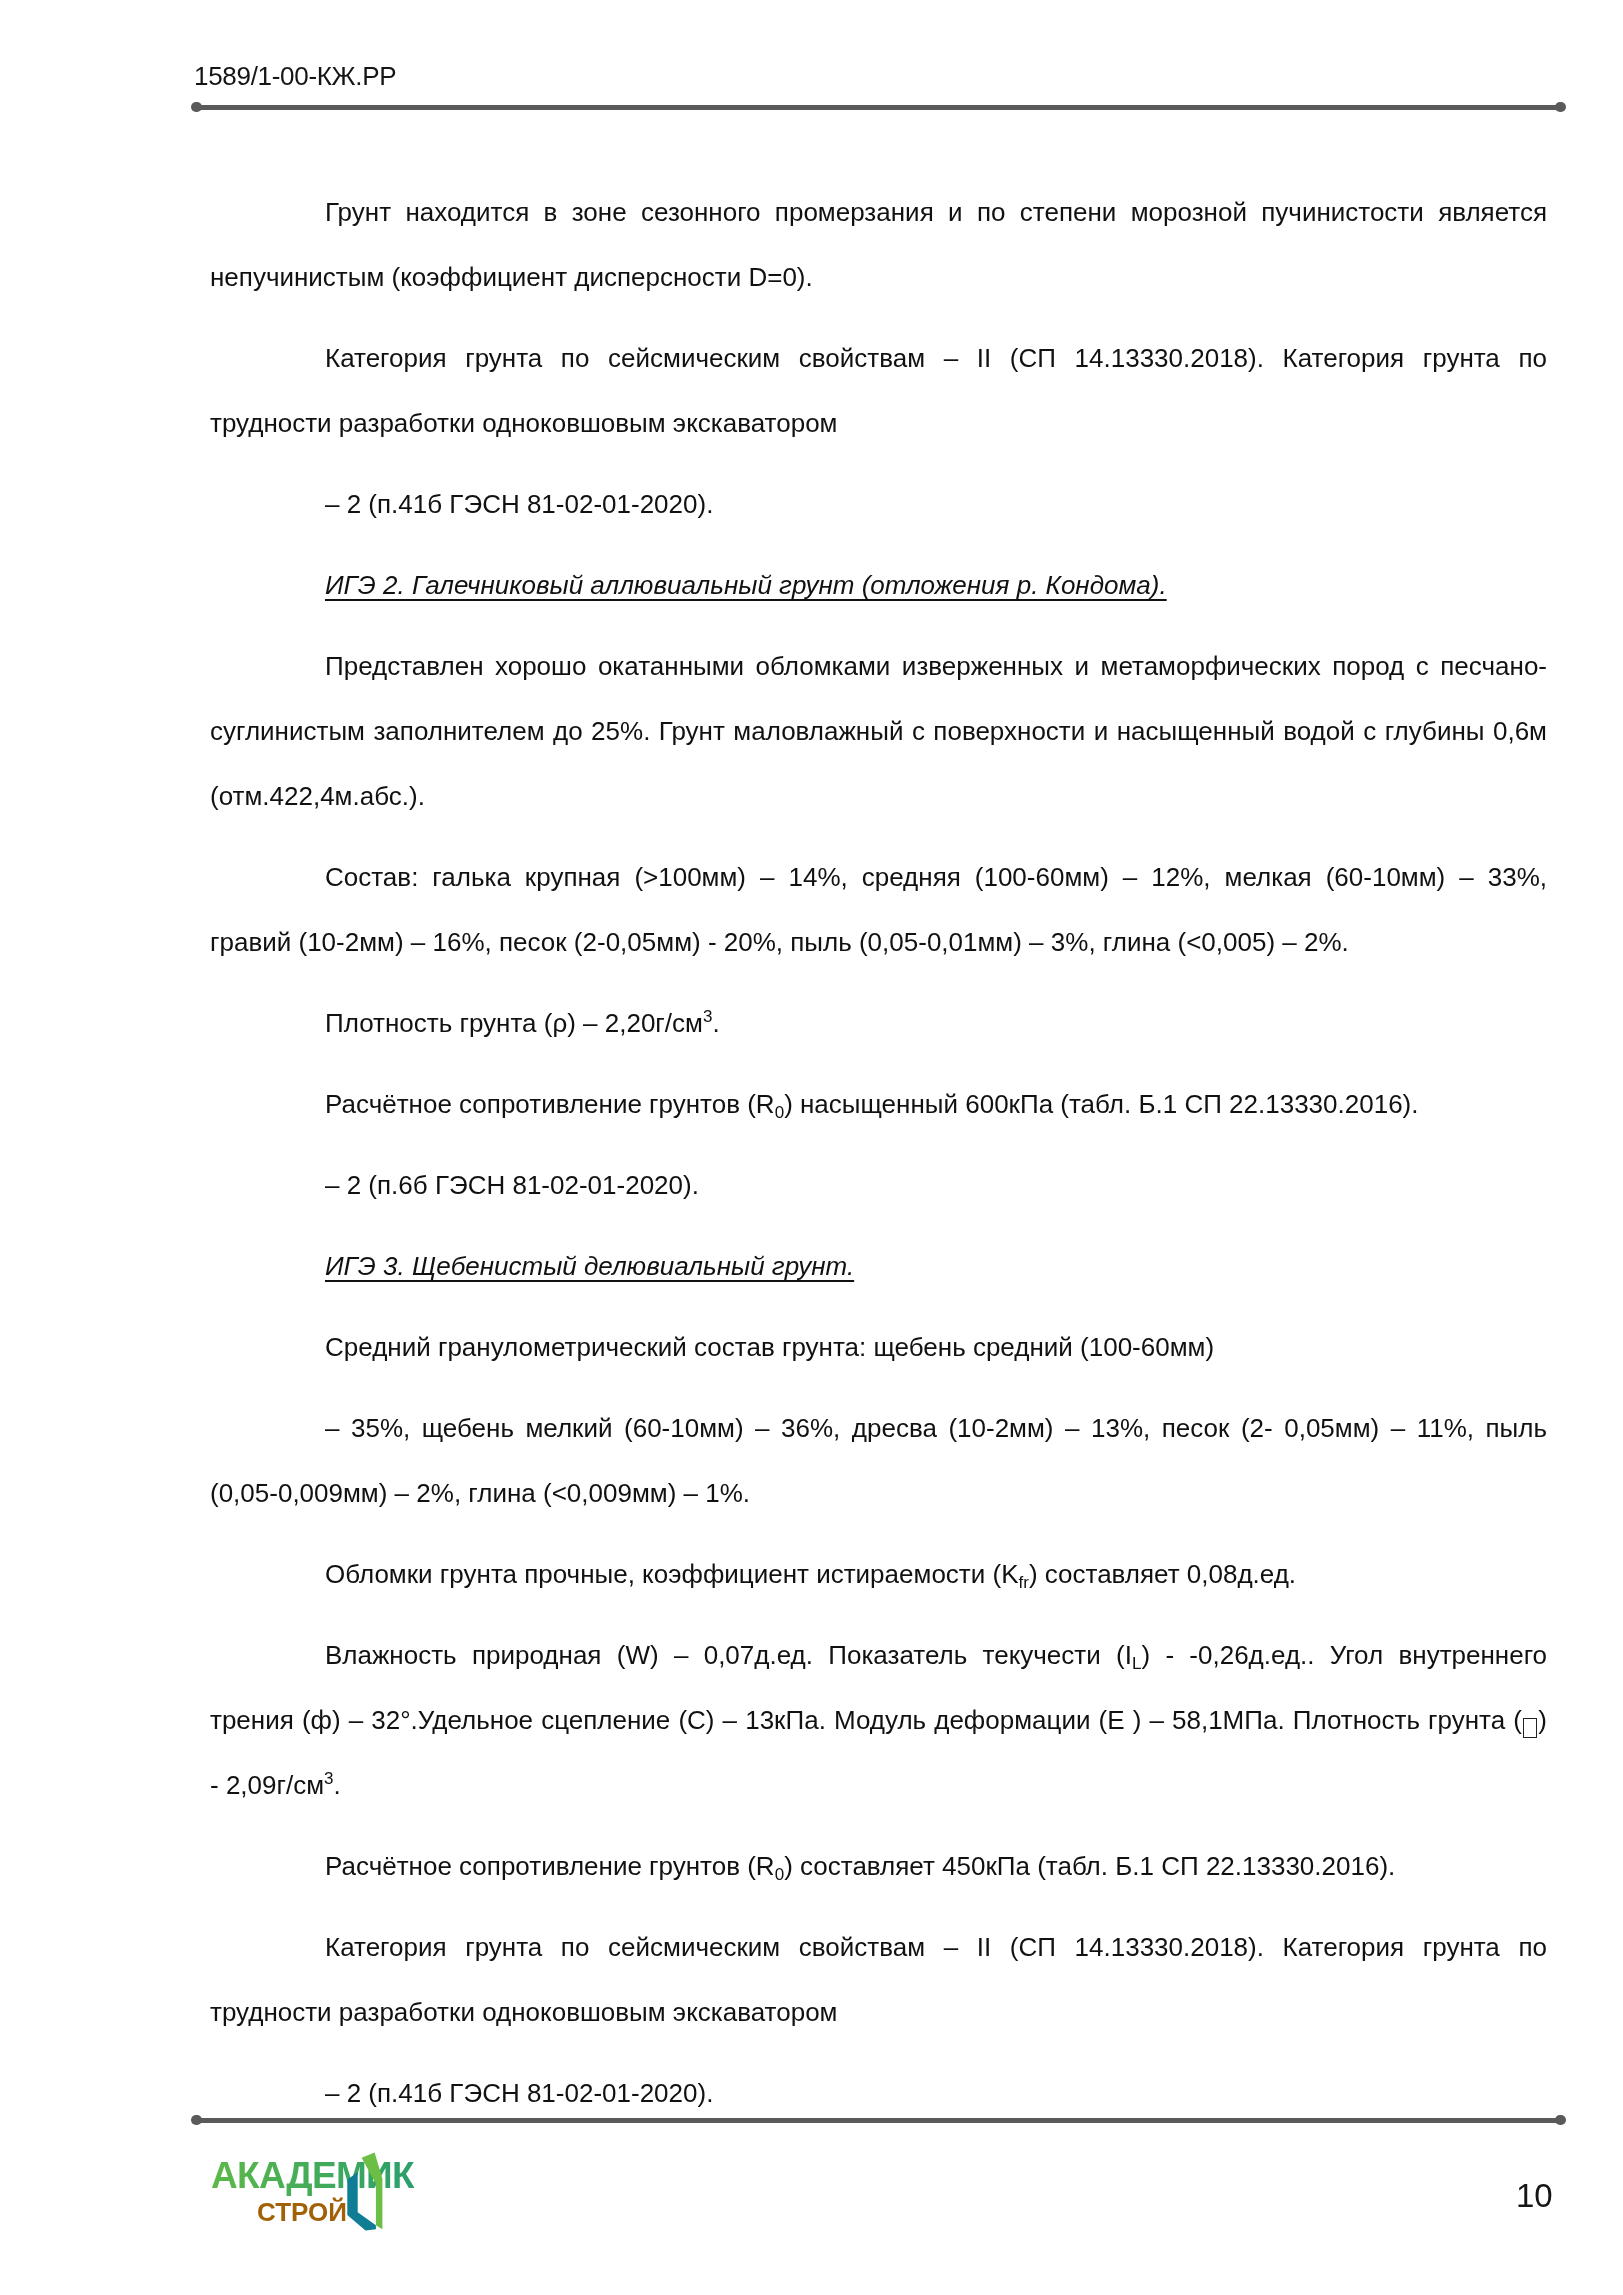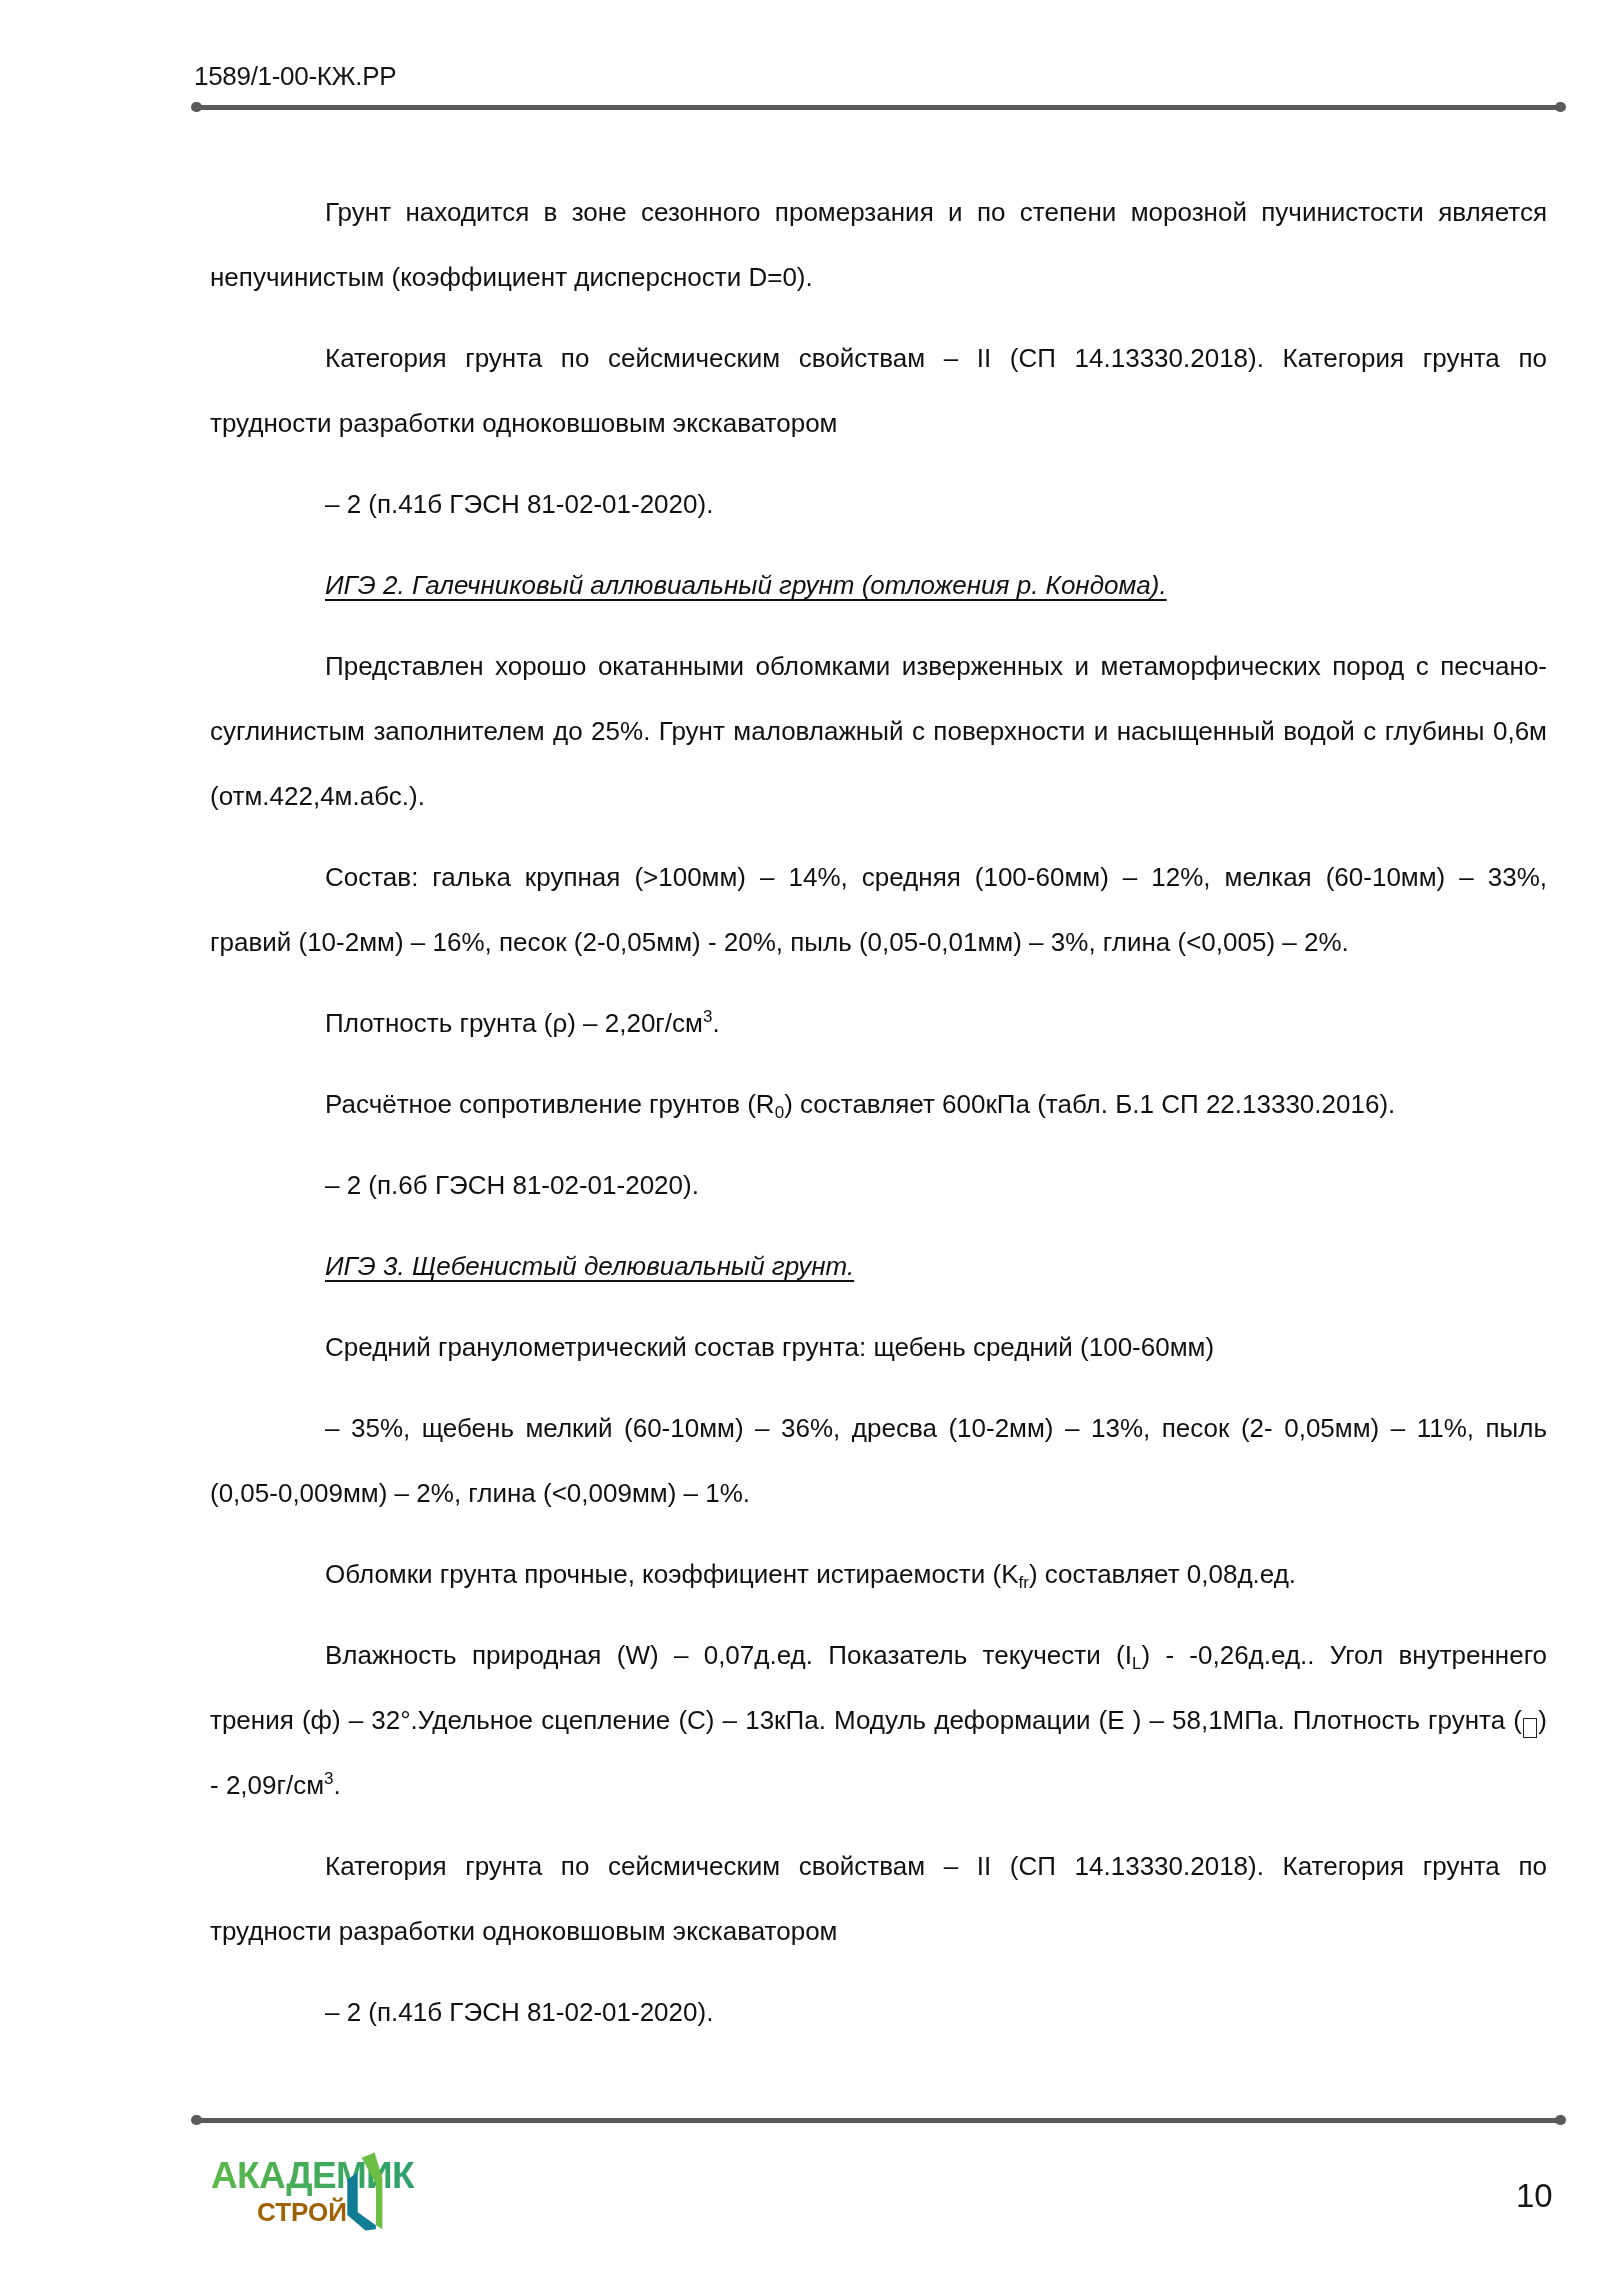--- a/index.html
+++ b/index.html
@@ -62,27 +62,28 @@
 <div class="rule rule-top"></div>
 
 <div class="body-text">
   <p class="para">Грунт находится в зоне сезонного промерзания и по степени морозной пучинистости является непучинистым (коэффициент дисперсности D=0).</p>
   <p class="para">Категория грунта по сейсмическим свойствам – II (СП 14.13330.2018). Категория грунта по трудности разработки одноковшовым экскаватором</p>
   <p class="para">– 2 (п.41б ГЭСН 81-02-01-2020).</p>
   <p class="para"><span class="heading">ИГЭ 2. Галечниковый аллювиальный грунт (отложения р. Кондома).</span></p>
   <p class="para">Представлен хорошо окатанными обломками изверженных и метаморфических пород с песчано-суглинистым заполнителем до 25%. Грунт маловлажный с поверхности и насыщенный водой с глубины 0,6м (отм.422,4м.абс.).</p>
   <p class="para">Состав: галька крупная (&gt;100мм) – 14%, средняя (100-60мм) – 12%, мелкая (60-10мм) – 33%, гравий (10-2мм) – 16%, песок (2-0,05мм) - 20%, пыль (0,05-0,01мм) – 3%, глина (&lt;0,005) – 2%.</p>
   <p class="para"><span>Плотность грунта (ρ) – 2,20г/см</span><sup>3</sup><span>.</span></p>
-  <p class="para"><span>Расчётное сопротивление грунтов (R</span><sub>0</sub><span>) составляет 600кПа (табл. Б.1 СП 22.13330.2016).</span></p>
+  <p class="para"><span>Расчётное сопротивление грунтов (R</span><sub>0</sub><span>) насыщенный 600кПа (табл. Б.1 СП 22.13330.2016).</span></p>
   <p class="para">– 2 (п.6б ГЭСН 81-02-01-2020).</p>
   <p class="para"><span class="heading">ИГЭ 3. Щебенистый делювиальный грунт.</span></p>
   <p class="para">Средний гранулометрический состав грунта: щебень средний (100-60мм)</p>
   <p class="para">– 35%, щебень мелкий (60-10мм) – 36%, дресва (10-2мм) – 13%, песок (2- 0,05мм) – 11%, пыль (0,05-0,009мм) – 2%, глина (&lt;0,009мм) – 1%.</p>
   <p class="para"><span>Обломки грунта прочные, коэффициент истираемости (K</span><sub>fr</sub><span>) составляет 0,08д.ед.</span></p>
   <p class="para"><span>Влажность природная (W) – 0,07д.ед. Показатель текучести (I</span><sub>L</sub><span>) - -0,26д.ед.. Угол внутреннего трения (ф) – 32°.Удельное сцепление (С) – 13кПа. Модуль деформации (Е ) – 58,1МПа. Плотность грунта (</span><span class="missing-glyph">?</span><span>) - 2,09г/см</span><sup>3</sup><span>.</span></p>
+  <p class="para"><span>Расчётное сопротивление грунтов (R</span><sub>0</sub><span>) составляет 450кПа (табл. Б.1 СП 22.13330.2016).</span></p>
   <p class="para">Категория грунта по сейсмическим свойствам – II (СП 14.13330.2018). Категория грунта по трудности разработки одноковшовым экскаватором</p>
   <p class="para">– 2 (п.41б ГЭСН 81-02-01-2020).</p>
 </div>
 
 <div class="rule rule-bottom"></div>
 
 <div class="logo">
   <span class="logo-main">АКАДЕМИК</span>
   <span class="logo-sub">СТРОЙ</span>
   <svg class="logo-mark" width="52" height="79" viewBox="0 0 80 120">

